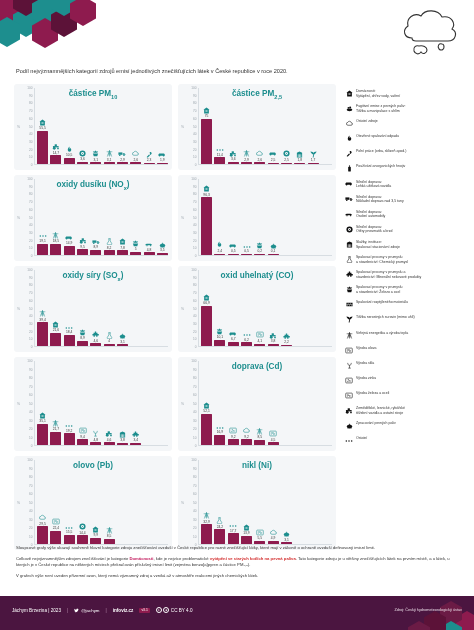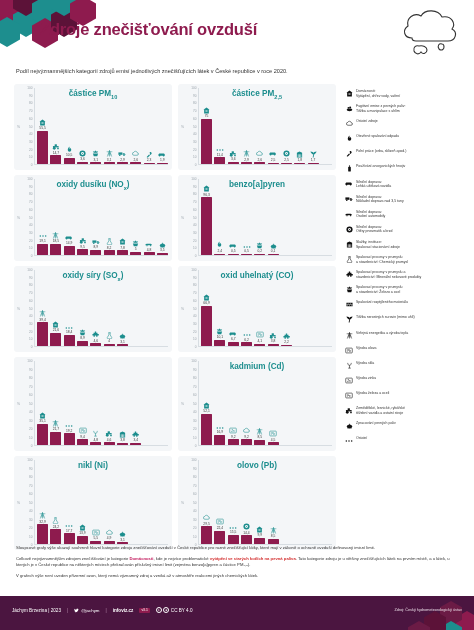--- a/index.html
+++ b/index.html
@@ -175,21 +175,20 @@
     <div class="hex" style="left:13px;  top:-14px; background:#5C1238;"></div>
     <div class="hex" style="left:32px;  top:-4px;  background:#1D8E8E;"></div>
     <div class="hex" style="left:32px;  top:18px;  background:#8E1B4E;"></div>
     <div class="hex" style="left:51px;  top:7px;   background:#5C1238;"></div>
     <div class="hex" style="left:51px;  top:-14px; background:#1D8E8E;"></div>
     <div class="hex" style="left:70px;  top:-4px;  background:#8E1B4E;"></div>
     <div class="hex" style="left:-6px;  top:17px;  background:#1D8E8E;"></div>
   </div>
 
   <div class="header">
-    <div class="title">Zdroje znečišťování ovzduší</div>
   </div>
 
   <div class="lede">Podíl nejvýznamnějších kategorií zdrojů emisí jednotlivých znečišťujících látek v České republice v roce 2020.</div>
 
   <div class="cloud">
     <svg width="62" height="55" viewBox="0 0 62 55">
       <path d="M14 30 C6 30 4 22 10 18 C8 10 16 4 23 8 C27 1 40 1 44 9 C54 7 58 16 54 21 C60 24 58 33 50 33 L18 33 C16 33 14 32 14 30 Z" fill="none" stroke="#333" stroke-width="1.1" stroke-linecap="round"></path>
       <path d="M21 38 C18 37 15 39 16 43 C17 46 21 47 23 44 C25 47 29 45 29 42 C29 39 25 37 21 38 Z" fill="none" stroke="#333" stroke-width="1.1"></path>
       <path d="M44 36 C41 35 39 38 41 41 C43 43 46 42 46 39 C46 37 45 36 44 36 Z" fill="none" stroke="#333" stroke-width="1.1"></path>
     </svg>
@@ -552,21 +551,20 @@
                   </svg>
                 </div>
                 <div class="barval">3,5</div>
                 <div class="bar" style="background: rgb(142, 27, 78); height: 2.1px;"></div>
               </div>
             </div>
           </div>
         </div>
         <div class="chart-card">
           <div class="chart-title">
-            <div>benzo[a]pyren</div>
           </div>
           <div class="plot">
             <div class="yaxis">
               <div class="ytick" style="top: 0%;">100</div>
               <div class="ytick" style="top: 10%;">90</div>
               <div class="ytick" style="top: 20%;">80</div>
               <div class="ytick" style="top: 30%;">70</div>
               <div class="ytick" style="top: 40%;">60</div>
               <div class="ytick" style="top: 50%;">50</div>
               <div class="ytick" style="top: 60%;">40</div>
@@ -928,21 +926,21 @@
                 </div>
                 <div class="barval">3,4</div>
                 <div class="bar" style="background: rgb(142, 27, 78); height: 2.04px;"></div>
               </div>
               <div class="barwrap"></div>
               <div class="barwrap"></div>
             </div>
           </div>
         </div>
         <div class="chart-card tall">
-          <div class="chart-title">kadmium (Cd)</div>
+          <div class="chart-title">doprava (Cd)</div>
           <div class="plot">
             <div class="yaxis">
               <div class="ytick" style="top: 0%;">100</div>
               <div class="ytick" style="top: 10%;">90</div>
               <div class="ytick" style="top: 20%;">80</div>
               <div class="ytick" style="top: 30%;">70</div>
               <div class="ytick" style="top: 40%;">60</div>
               <div class="ytick" style="top: 50%;">50</div>
               <div class="ytick" style="top: 60%;">40</div>
               <div class="ytick" style="top: 70%;">30</div>
@@ -1012,20 +1010,104 @@
               </div>
               <div class="barwrap"></div>
               <div class="barwrap"></div>
               <div class="barwrap"></div>
               <div class="barwrap"></div>
             </div>
           </div>
         </div>
       </div>
       <div class="chart-row">
+        <div class="chart-card tall">
+          <div class="chart-title">olovo (Pb)</div>
+          <div class="plot">
+            <div class="yaxis">
+              <div class="ytick" style="top: 0%;">100</div>
+              <div class="ytick" style="top: 10%;">90</div>
+              <div class="ytick" style="top: 20%;">80</div>
+              <div class="ytick" style="top: 30%;">70</div>
+              <div class="ytick" style="top: 40%;">60</div>
+              <div class="ytick" style="top: 50%;">50</div>
+              <div class="ytick" style="top: 60%;">40</div>
+              <div class="ytick" style="top: 70%;">30</div>
+              <div class="ytick" style="top: 80%;">20</div>
+              <div class="ytick" style="top: 90%;">10</div>
+              <div class="ytick" style="top: 100%;">0</div>
+              <div class="ylabel">%</div>
+            </div>
+            <div class="bars">
+              <div class="barwrap">
+                <div class="baricon">
+                  <svg width="7" height="7" viewBox="0 0 16 16">
+                    <path fill="none" stroke="currentColor" stroke-width="1.3" d="M4.5 12h7a3 3 0 0 0 .3-6 4 4 0 0 0-7.6-.6A3 3 0 0 0 4.5 12z"></path>
+                  </svg>
+                </div>
+                <div class="barval">29,5</div>
+                <div class="bar" style="background: rgb(142, 27, 78); height: 17.7px;"></div>
+              </div>
+              <div class="barwrap">
+                <div class="baricon">
+                  <svg width="8" height="7" viewBox="0 0 18 16">
+                    <rect x="1.5" y="2.5" width="15" height="11" rx="1.5" fill="none" stroke="currentColor" stroke-width="1.3"></rect>
+                    <text x="9" y="11" font-size="7" font-family="Liberation Sans, sans-serif" text-anchor="middle" fill="currentColor">Pb</text>
+                  </svg>
+                </div>
+                <div class="barval">22,4</div>
+                <div class="bar" style="background: rgb(142, 27, 78); height: 13.44px;"></div>
+              </div>
+              <div class="barwrap">
+                <div class="baricon">
+                  <svg width="8" height="4" viewBox="0 0 18 6">
+                    <circle cx="3" cy="3" r="1.7" fill="currentColor"></circle>
+                    <circle cx="9" cy="3" r="1.7" fill="currentColor"></circle>
+                    <circle cx="15" cy="3" r="1.7" fill="currentColor"></circle>
+                  </svg>
+                </div>
+                <div class="barval">15,5</div>
+                <div class="bar" style="background: rgb(142, 27, 78); height: 9.3px;"></div>
+              </div>
+              <div class="barwrap">
+                <div class="baricon">
+                  <svg width="7" height="7" viewBox="0 0 16 16">
+                    <circle cx="8" cy="8" r="7" fill="currentColor"></circle>
+                    <circle cx="8" cy="8" r="3.3" fill="#F4F6F8"></circle>
+                    <circle cx="8" cy="8" r="1.2" fill="currentColor"></circle>
+                  </svg>
+                </div>
+                <div class="barval">14,4</div>
+                <div class="bar" style="background: rgb(142, 27, 78); height: 8.64px;"></div>
+              </div>
+              <div class="barwrap">
+                <div class="baricon">
+                  <svg width="7" height="7" viewBox="0 0 16 16">
+                    <path fill="currentColor" d="M8 1 1 6.5h1.6V15h10.8V6.5H15L8 1zm-2.4 7h4.8v2H5.6V8z"></path>
+                  </svg>
+                </div>
+                <div class="barval">9,9</div>
+                <div class="bar" style="background: rgb(142, 27, 78); height: 5.94px;"></div>
+              </div>
+              <div class="barwrap">
+                <div class="baricon">
+                  <svg width="7" height="7" viewBox="0 0 16 16">
+                    <path fill="none" stroke="currentColor" stroke-width="1.1" d="M8 1v14M3 15 8 1l5 14M4 11h8M5 8h6M6 5h4M1.5 4h13"></path>
+                  </svg>
+                </div>
+                <div class="barval">8,5</div>
+                <div class="bar" style="background: rgb(142, 27, 78); height: 5.1px;"></div>
+              </div>
+              <div class="barwrap"></div>
+              <div class="barwrap"></div>
+              <div class="barwrap"></div>
+              <div class="barwrap"></div>
+            </div>
+          </div>
+        </div>
         <div class="chart-card tall">
           <div class="chart-title">nikl (Ni)</div>
           <div class="plot">
             <div class="yaxis">
               <div class="ytick" style="top: 0%;">100</div>
               <div class="ytick" style="top: 10%;">90</div>
               <div class="ytick" style="top: 20%;">80</div>
               <div class="ytick" style="top: 30%;">70</div>
               <div class="ytick" style="top: 40%;">60</div>
               <div class="ytick" style="top: 50%;">50</div>
@@ -1105,104 +1187,20 @@
                 </div>
                 <div class="barval">3,1</div>
                 <div class="bar" style="background: rgb(142, 27, 78); height: 1.86px;"></div>
               </div>
               <div class="barwrap"></div>
               <div class="barwrap"></div>
               <div class="barwrap"></div>
             </div>
           </div>
         </div>
-        <div class="chart-card tall">
-          <div class="chart-title">olovo (Pb)</div>
-          <div class="plot">
-            <div class="yaxis">
-              <div class="ytick" style="top: 0%;">100</div>
-              <div class="ytick" style="top: 10%;">90</div>
-              <div class="ytick" style="top: 20%;">80</div>
-              <div class="ytick" style="top: 30%;">70</div>
-              <div class="ytick" style="top: 40%;">60</div>
-              <div class="ytick" style="top: 50%;">50</div>
-              <div class="ytick" style="top: 60%;">40</div>
-              <div class="ytick" style="top: 70%;">30</div>
-              <div class="ytick" style="top: 80%;">20</div>
-              <div class="ytick" style="top: 90%;">10</div>
-              <div class="ytick" style="top: 100%;">0</div>
-              <div class="ylabel">%</div>
-            </div>
-            <div class="bars">
-              <div class="barwrap">
-                <div class="baricon">
-                  <svg width="7" height="7" viewBox="0 0 16 16">
-                    <path fill="none" stroke="currentColor" stroke-width="1.3" d="M4.5 12h7a3 3 0 0 0 .3-6 4 4 0 0 0-7.6-.6A3 3 0 0 0 4.5 12z"></path>
-                  </svg>
-                </div>
-                <div class="barval">29,5</div>
-                <div class="bar" style="background: rgb(142, 27, 78); height: 17.7px;"></div>
-              </div>
-              <div class="barwrap">
-                <div class="baricon">
-                  <svg width="8" height="7" viewBox="0 0 18 16">
-                    <rect x="1.5" y="2.5" width="15" height="11" rx="1.5" fill="none" stroke="currentColor" stroke-width="1.3"></rect>
-                    <text x="9" y="11" font-size="7" font-family="Liberation Sans, sans-serif" text-anchor="middle" fill="currentColor">Pb</text>
-                  </svg>
-                </div>
-                <div class="barval">22,4</div>
-                <div class="bar" style="background: rgb(142, 27, 78); height: 13.44px;"></div>
-              </div>
-              <div class="barwrap">
-                <div class="baricon">
-                  <svg width="8" height="4" viewBox="0 0 18 6">
-                    <circle cx="3" cy="3" r="1.7" fill="currentColor"></circle>
-                    <circle cx="9" cy="3" r="1.7" fill="currentColor"></circle>
-                    <circle cx="15" cy="3" r="1.7" fill="currentColor"></circle>
-                  </svg>
-                </div>
-                <div class="barval">15,5</div>
-                <div class="bar" style="background: rgb(142, 27, 78); height: 9.3px;"></div>
-              </div>
-              <div class="barwrap">
-                <div class="baricon">
-                  <svg width="7" height="7" viewBox="0 0 16 16">
-                    <circle cx="8" cy="8" r="7" fill="currentColor"></circle>
-                    <circle cx="8" cy="8" r="3.3" fill="#F4F6F8"></circle>
-                    <circle cx="8" cy="8" r="1.2" fill="currentColor"></circle>
-                  </svg>
-                </div>
-                <div class="barval">14,4</div>
-                <div class="bar" style="background: rgb(142, 27, 78); height: 8.64px;"></div>
-              </div>
-              <div class="barwrap">
-                <div class="baricon">
-                  <svg width="7" height="7" viewBox="0 0 16 16">
-                    <path fill="currentColor" d="M8 1 1 6.5h1.6V15h10.8V6.5H15L8 1zm-2.4 7h4.8v2H5.6V8z"></path>
-                  </svg>
-                </div>
-                <div class="barval">9,9</div>
-                <div class="bar" style="background: rgb(142, 27, 78); height: 5.94px;"></div>
-              </div>
-              <div class="barwrap">
-                <div class="baricon">
-                  <svg width="7" height="7" viewBox="0 0 16 16">
-                    <path fill="none" stroke="currentColor" stroke-width="1.1" d="M8 1v14M3 15 8 1l5 14M4 11h8M5 8h6M6 5h4M1.5 4h13"></path>
-                  </svg>
-                </div>
-                <div class="barval">8,5</div>
-                <div class="bar" style="background: rgb(142, 27, 78); height: 5.1px;"></div>
-              </div>
-              <div class="barwrap"></div>
-              <div class="barwrap"></div>
-              <div class="barwrap"></div>
-              <div class="barwrap"></div>
-            </div>
-          </div>
-        </div>
       </div>
     </div>
 
   <div class="legend">
       <div class="legend-item">
         <div class="legend-icon">
           <svg width="7" height="7" viewBox="0 0 16 16">
             <path fill="currentColor" d="M8 1 1 6.5h1.6V15h10.8V6.5H15L8 1zm-2.4 7h4.8v2H5.6V8z"></path>
           </svg>
         </div>

